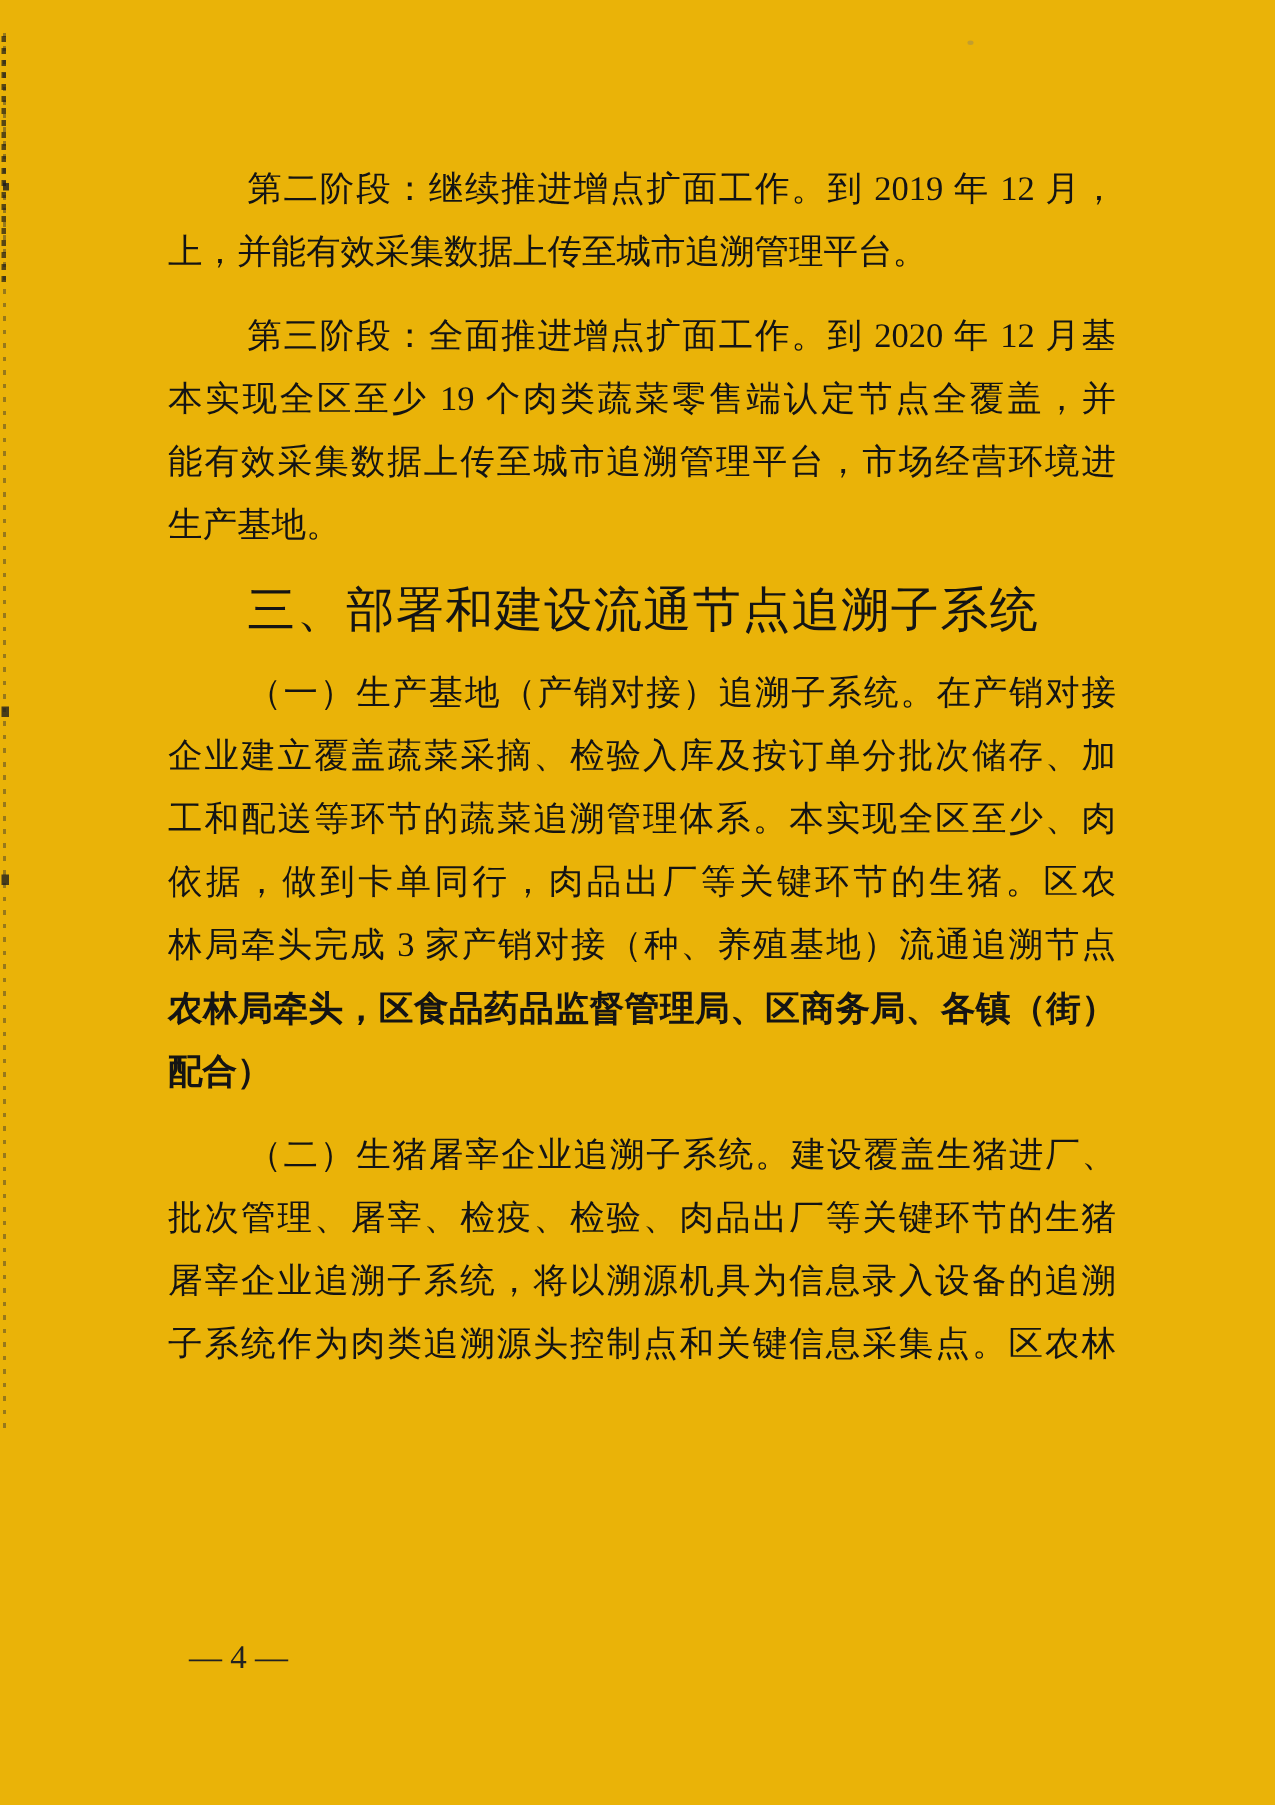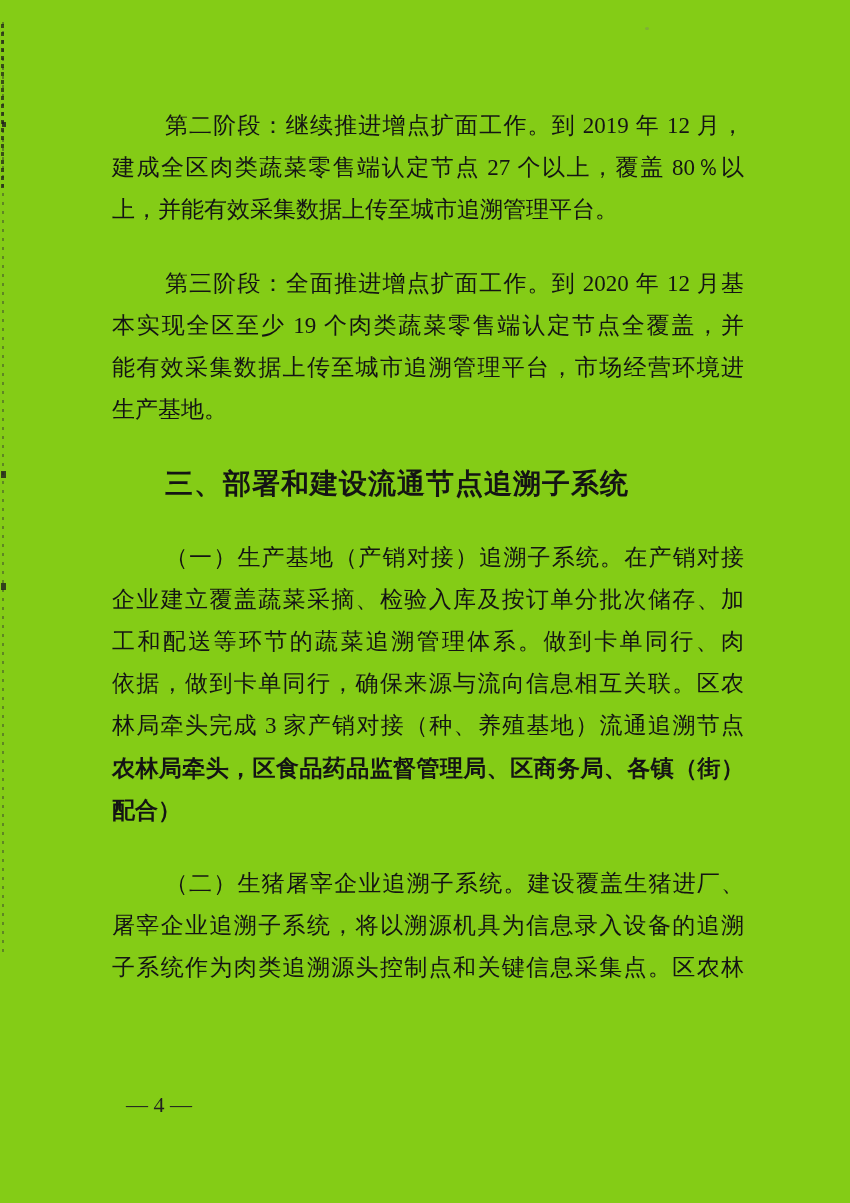--- a/index.html
+++ b/index.html
@@ -8,21 +8,21 @@
     padding: 0;
     width: 850px;
     height: 1203px;
     background: #ffffff;
     overflow: hidden;
   }
   #page {
     position: relative;
     width: 850px;
     height: 1203px;
-    background: #84cc16;
+    background: #eab308;
     font-family: "Liberation Serif", "DejaVu Serif", serif;
     color: #141414;
   }
   #text-block {
     position: absolute;
     left: 112px;
     top: 105px;
     width: 632px;
   }
   .line {
@@ -31,29 +31,29 @@
     height: 42px;
     white-space: normal;
     text-align: justify;
     color: #141414;
   }
   .line.fill {
     text-align-last: justify;
   }
   .line.indent {
     text-indent: 2.3em;
-    margin-top: 32px;
+    margin-top: 14px;
   }
   .line.indent:first-child {
     margin-top: 0;
   }
   .line.heading .run {
     font-family: "Liberation Sans", "DejaVu Sans", sans-serif;
-    font-weight: 700;
-    font-size: 28px;
+    font-weight: 400;
+    font-size: 32px;
     letter-spacing: 1px;
   }
   .run {
     font-weight: 400;
   }
   .bold-run {
     font-family: "Liberation Sans", "DejaVu Sans", sans-serif;
     font-weight: 700;
   }
   #page-number {
@@ -106,33 +106,33 @@
 <div id="page">
   <div class="scan-line-dashes"></div>
   <div class="scan-line-dark-top"></div>
   <div class="speck s1"></div>
   <div class="speck s2"></div>
   <div class="speck s3"></div>
   <div class="speck faint s4"></div>
 
   <div id="text-block">
       <div class="line indent fill"><span class="run">第二阶段：继续推进增点扩面工作。到 2019 年 12 月，</span></div>
-      <div class="line fill"><span class="run">建成全区肉类蔬菜零售端认定节点 27 个以上，覆盖 80％以</span></div>
       <div class="line"><span class="run">上，并能有效采集数据上传至城市追溯管理平台。</span></div>
       <div class="line indent fill"><span class="run">第三阶段：全面推进增点扩面工作。到 2020 年 12 月基</span></div>
       <div class="line fill"><span class="run">本实现全区至少 19 个肉类蔬菜零售端认定节点全覆盖，并</span></div>
       <div class="line fill"><span class="run">能有效采集数据上传至城市追溯管理平台，市场经营环境进</span></div>
       <div class="line"><span class="run">生产基地。</span></div>
       <div class="line indent heading"><span class="run">三、部署和建设流通节点追溯子系统</span></div>
       <div class="line indent fill"><span class="run">（一）生产基地（产销对接）追溯子系统。在产销对接</span></div>
       <div class="line fill"><span class="run">企业建立覆盖蔬菜采摘、检验入库及按订单分批次储存、加</span></div>
-      <div class="line fill"><span class="run">工和配送等环节的蔬菜追溯管理体系。做到卡单同行、肉</span></div>
-      <div class="line fill"><span class="run">依据，做到卡单同行，确保来源与流向信息相互关联。区农</span></div>
+      <div class="line fill"><span class="run">工和配送等环节的蔬菜追溯管理体系。本实现全区至少、肉</span></div>
+      <div class="line fill"><span class="run">依据，做到卡单同行，肉品出厂等关键环节的生猪。区农</span></div>
       <div class="line fill"><span class="run">林局牵头完成 3 家产销对接（种、养殖基地）流通追溯节点</span></div>
       <div class="line fill"><span class="bold-run">农林局牵头，区食品药品监督管理局、区商务局、各镇（街）</span></div>
       <div class="line"><span class="bold-run">配合）</span></div>
       <div class="line indent fill"><span class="run">（二）生猪屠宰企业追溯子系统。建设覆盖生猪进厂、</span></div>
+      <div class="line fill"><span class="run">批次管理、屠宰、检疫、检验、肉品出厂等关键环节的生猪</span></div>
       <div class="line fill"><span class="run">屠宰企业追溯子系统，将以溯源机具为信息录入设备的追溯</span></div>
       <div class="line fill"><span class="run">子系统作为肉类追溯源头控制点和关键信息采集点。区农林</span></div>
     </div>
 
   <div id="page-number">— 4 —</div>
 </div>
 
 </body></html>

